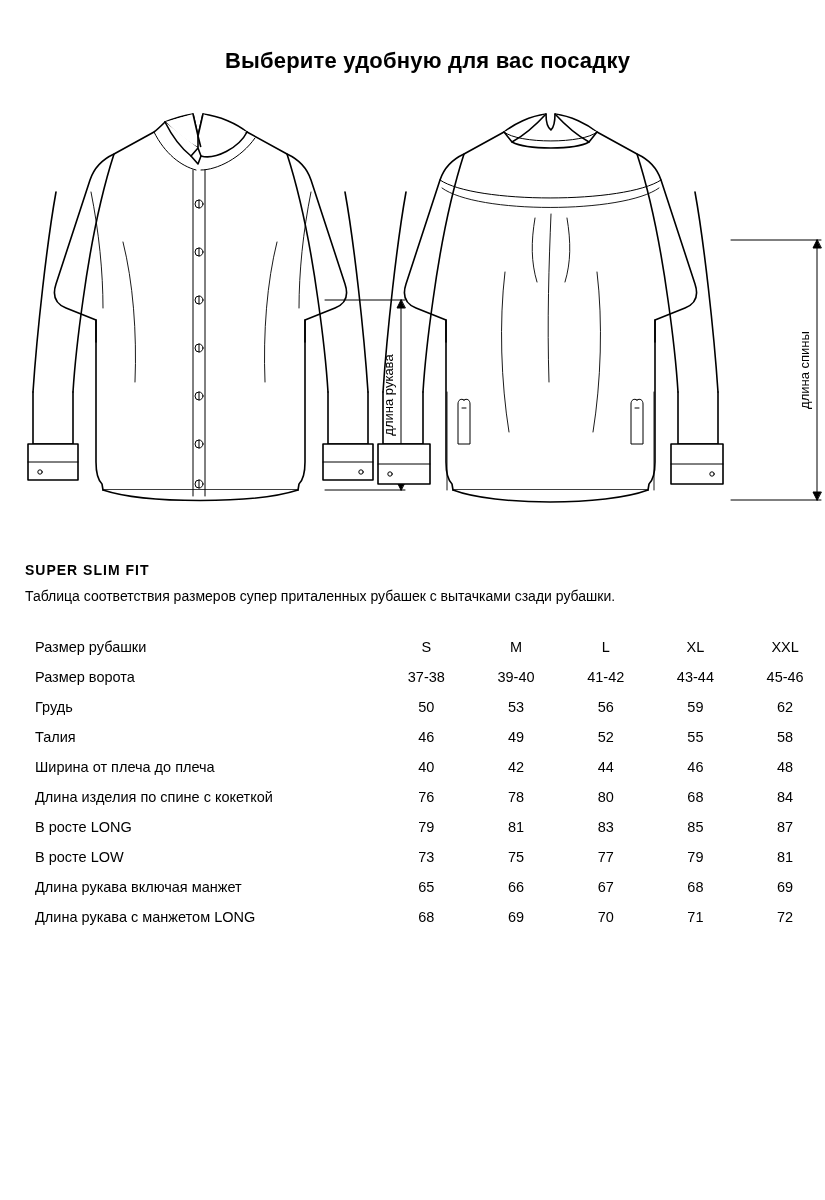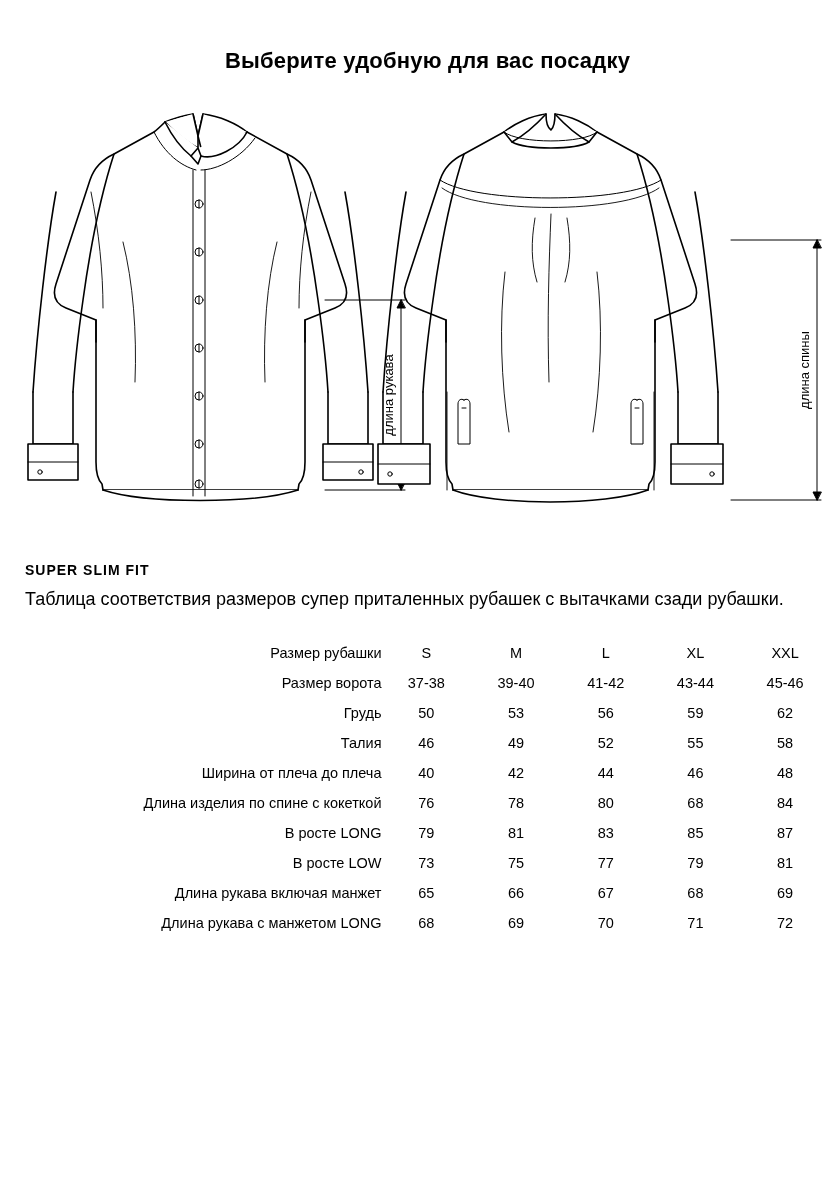--- a/index.html
+++ b/index.html
@@ -43,40 +43,40 @@
   .fit-block {
     padding: 0 10px 0 10px;
   }
   .fit-name {
     font-size: 14px;
     font-weight: bold;
     letter-spacing: 1px;
     margin: 0 0 8px 0;
   }
   .fit-desc {
-    font-size: 18px;
+    font-size: 14px;
     line-height: 1.45;
     margin: 0;
     max-width: 800px;
   }
   table.size-table {
     margin-top: 26px;
     border-collapse: collapse;
     width: 100%;
     table-layout: fixed;
   }
   table.size-table td, table.size-table th {
     font-size: 14.5px;
     padding: 7px 0 7px 0;
     text-align: center;
     font-weight: normal;
     vertical-align: middle;
   }
   table.size-table td.rowlabel, table.size-table th.rowlabel {
-    text-align: right;
+    text-align: left;
     width: 300px;
     padding-left: 10px;
   }
   table.size-table th.rowlabel {
     font-weight: normal;
   }
   .col-size { width: 78px; }
   .vlabel-left, .vlabel-right {
     font-size: 13px;
   }

